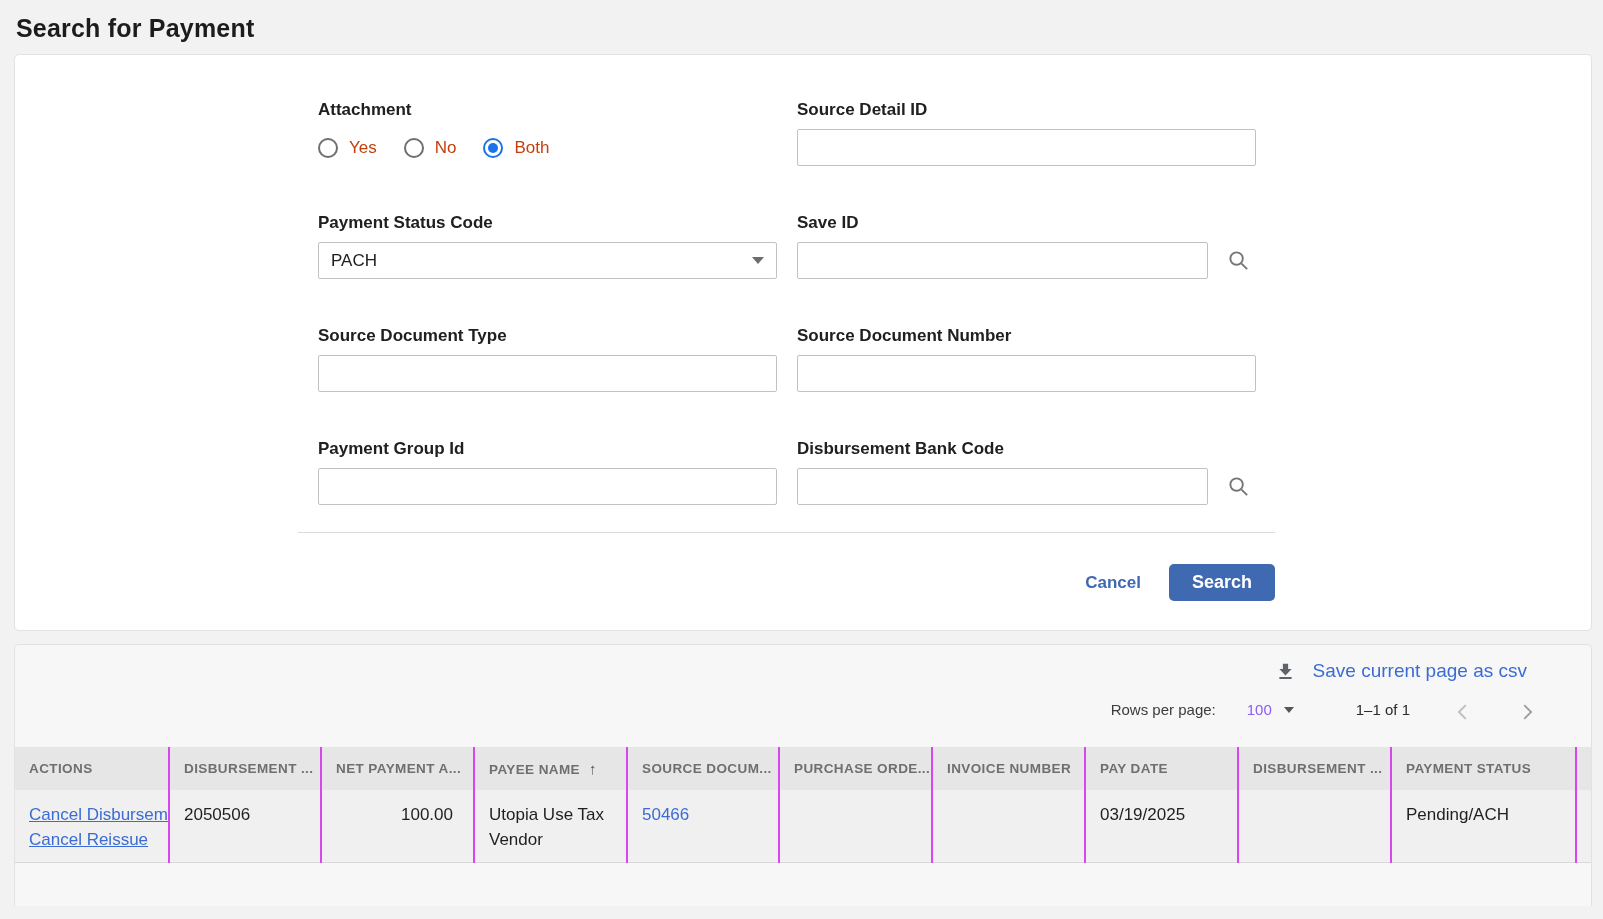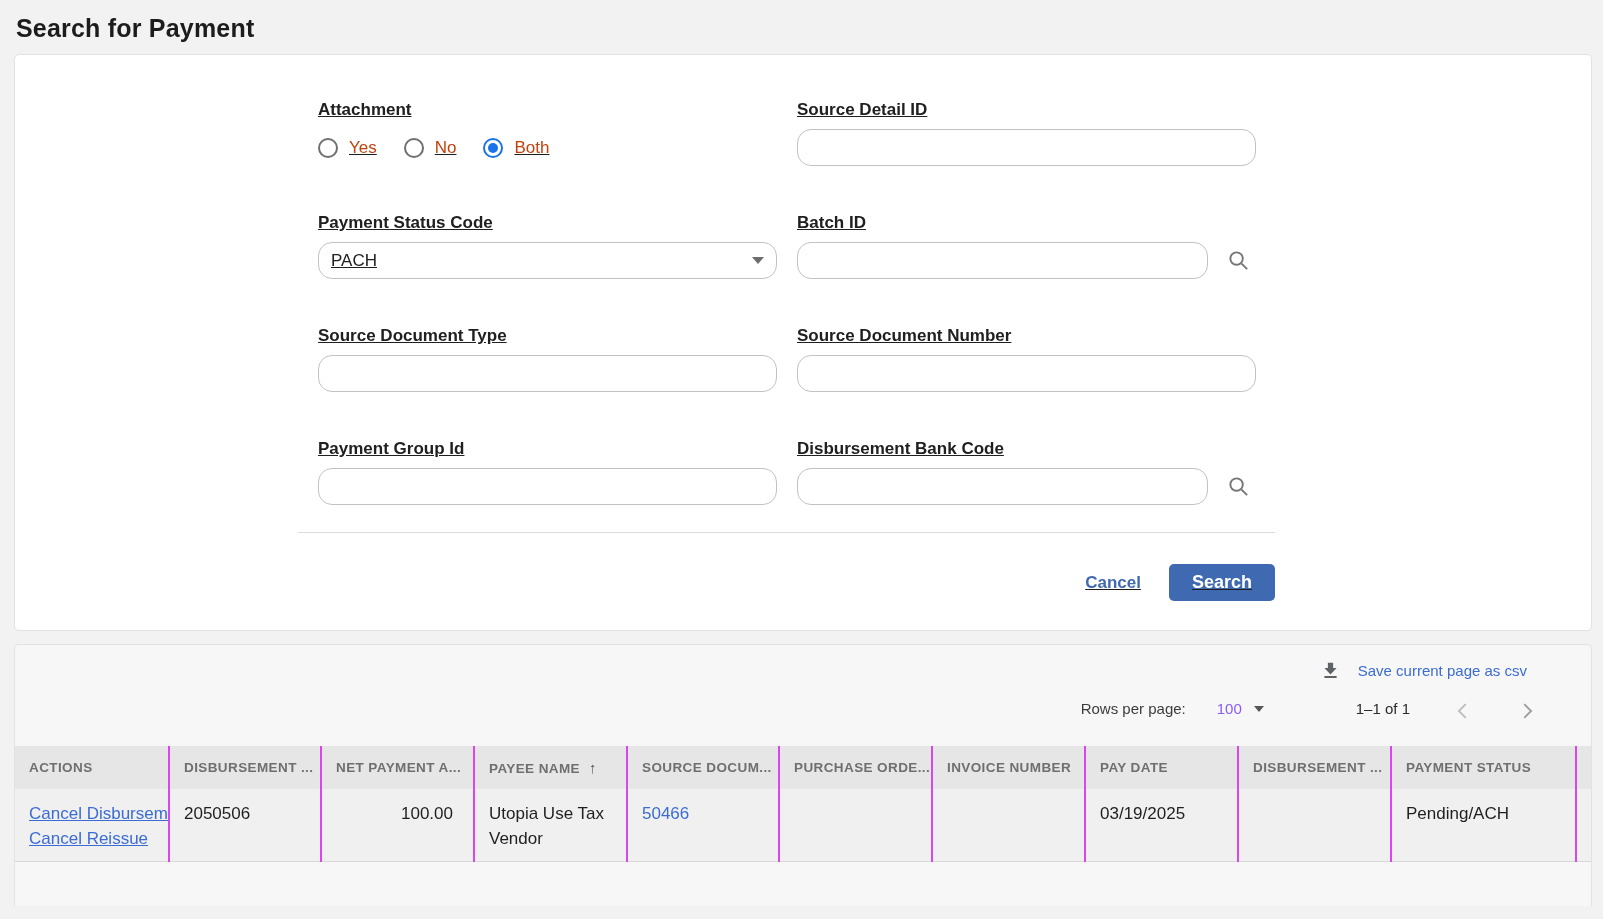--- a/index.html
+++ b/index.html
@@ -13,33 +13,33 @@
     font-size:25px; font-weight:600; letter-spacing:.2px;
     padding:14px 0 0 16px; height:54px; color:#1c1c1c;
   }
   
   .card {
     background:#ffffff;
     border:1px solid #e2e2e2;
     border-radius:5px;
     margin:0 11px 0 14px;
   }
-  .form-card { padding:45px 0 40px 0; height:577px;text-decoration:underline; }
+  .form-card { padding:45px 0 40px 0; height:577px; }
   .form-grid {
     margin-left:303px;
     display:grid;
     grid-template-columns:459px 520px;
     column-gap:20px;
     row-gap:47px;
     width:999px;
   }
   .field-label { font-size:17px; font-weight:600; color:#202020; margin-bottom:9px; }
   .text-input, .select-box {
     width:459px; height:37px;
-    border:1px solid #c2c2c2; border-radius:14px;
+    border:1px solid #c2c2c2; border-radius:2px;
     background:#fff; font-family:inherit; font-size:17px; color:#202020;
     padding:0 12px; outline:none;
   }
   .with-icon { display:flex; align-items:center; }
   .with-icon .text-input { width:411px; }
   .with-icon .search-icon { margin-left:19px; display:flex; cursor:pointer; }
   .select-box {
     display:flex; align-items:center; justify-content:space-between; cursor:pointer;
   }
   .caret-down {
@@ -73,33 +73,33 @@
   }
   
   .results-card {
     margin-top:13px; background:#f7f7f7; height:262px;
     border-bottom:none; border-radius:5px 5px 0 0; overflow:hidden;
   }
   .csv-row {
     display:flex; justify-content:flex-end; align-items:center;
     padding:15px 64px 0 0; gap:17px;
   }
-  .csv-link { font-size:15px; color:#3b6cd3; cursor:pointer; }
+  .csv-link { font-size:19px; color:#3b6cd3; cursor:pointer; }
   .pagination-row {
     display:flex; justify-content:flex-end; align-items:flex-start;
     margin-top:19px; padding-right:53px; font-size:15px; color:#3c3c3c;
   }
   .rpp-label { margin-right:31px; }
   .rpp-select { display:flex; align-items:center; gap:12px; cursor:pointer; color:#8b5cf6; }
   .rpp-caret {
     width:0; height:0;
     border-left:5px solid transparent; border-right:5px solid transparent;
     border-top:6px solid #565656;
   }
-  .range-label { margin:0 0 0 92px; color:#2b2b2b; }
+  .range-label { margin:0 0 0 62px; color:#2b2b2b; }
   .pager-btn { margin-left:42px; display:flex; align-items:center; cursor:pointer; }
   
   .results-table { border-collapse:collapse; table-layout:fixed; width:1576px; margin-top:24px; }
   .results-table th {
     background:#e6e6e6; height:43px; text-align:left; vertical-align:middle;
     font-size:13.5px; font-weight:600; letter-spacing:.4px; color:#6f6f6f;
     padding:0 22px 0 14px; white-space:nowrap; overflow:hidden;
   }
   .results-table td {
     background:#f0f0f0; height:72px; vertical-align:top;
@@ -149,21 +149,21 @@
 
     <div class="field">
       <div class="field-label">Payment Status Code</div>
       <div class="select-box">
         <span>PACH</span>
         <span class="caret-down"></span>
       </div>
     </div>
 
     <div class="field">
-      <div class="field-label">Batch ID</div>
+      <div class="field-label">Save ID</div>
       <div class="with-icon">
         <input class="text-input" type="text" value="" style="">
         <span class="search-icon">
           <svg width="23" height="23" viewBox="0 0 24 24" fill="none" stroke="#757575" stroke-width="2">
             <circle cx="10" cy="10" r="6.5"></circle>
               <line x1="15.2" y1="15.2" x2="21" y2="21"></line>
           </svg>
         </span>
       </div>
     </div>

